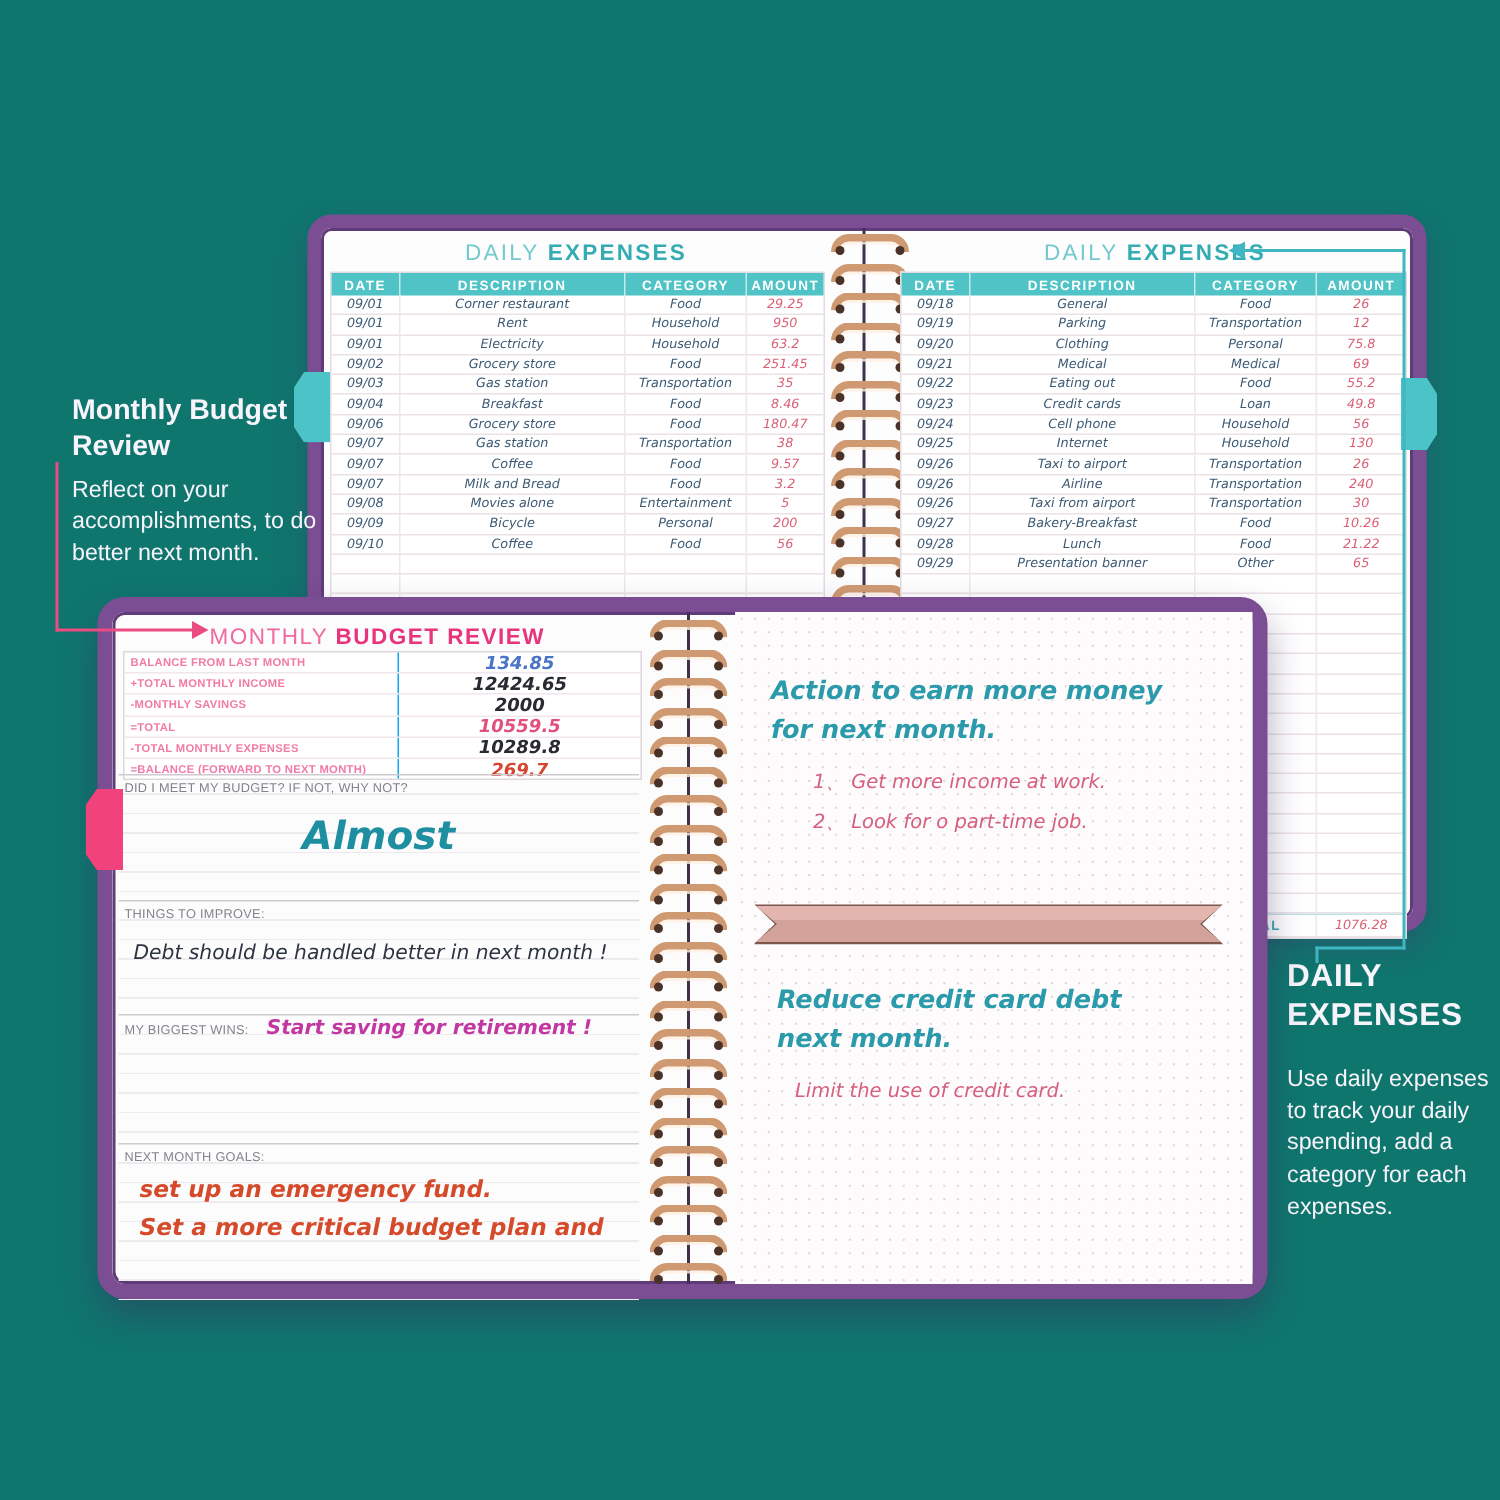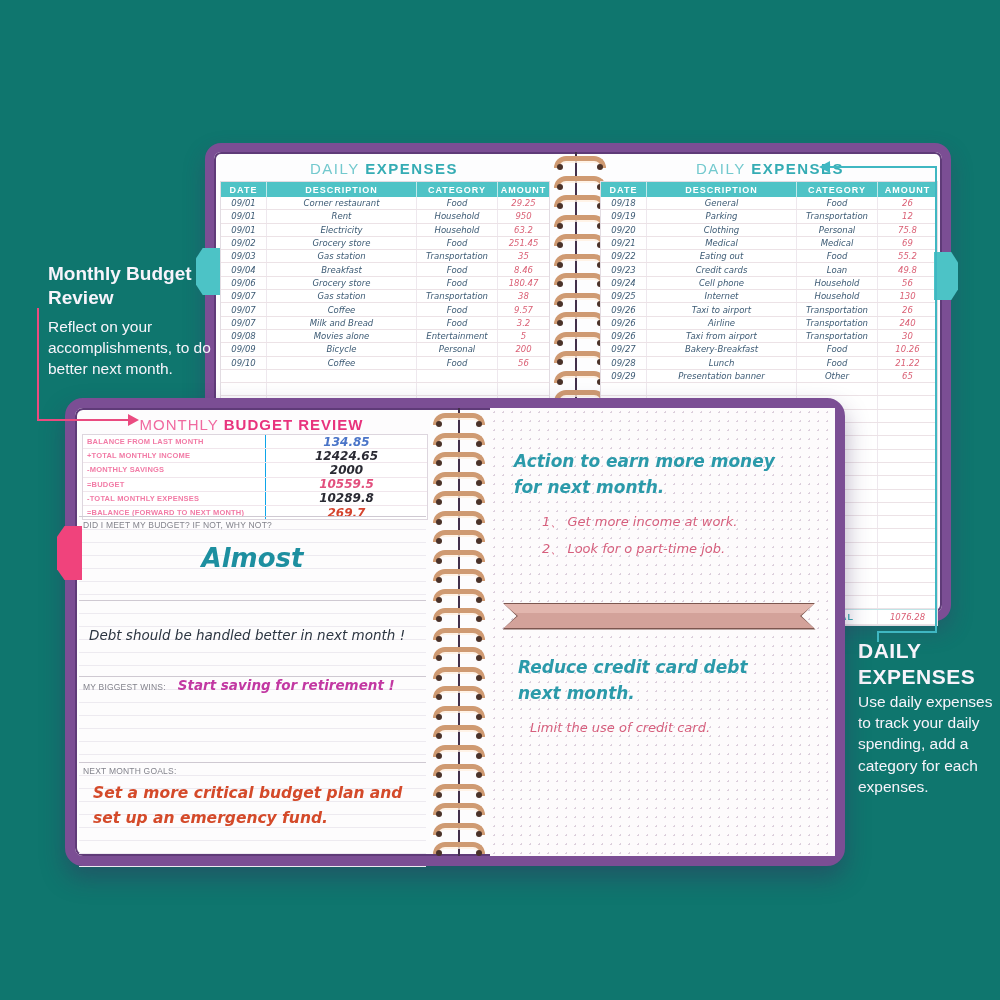--- a/index.html
+++ b/index.html
@@ -125,21 +125,21 @@
   .teal-line-h2{left:877px;top:631px;width:60px;height:2px;background:#3fb7c2;z-index:3;}
   .teal-stub{left:877px;top:631px;width:2px;height:11px;background:#3fb7c2;z-index:3;}
 
   
   .ann{color:#f7f4fb;z-index:2;}
   .ann-left{left:48px;top:262px;width:168px;}
   .ann-title{font-size:19px;font-weight:bold;line-height:1.25;}
   .ann-body{font-size:15.5px;line-height:1.38;margin-top:6px;}
   .ann-right{left:858px;top:638px;width:140px;}
   .ann-title-big{font-size:21px;font-weight:bold;line-height:1.25;letter-spacing:.5px;}
-  .ann-right .ann-body{margin-top:0;}
+  .ann-right .ann-body{margin-top:18px;}
 </style>
 </head>
 <body>
 
 <div class="stage">
 
   <div class="back-spread">
 
     <div class="bs-page bs-left">
       <div class="bs-title">
@@ -634,21 +634,21 @@
               <div class="s-label">+TOTAL MONTHLY INCOME</div>
               <div class="s-value hw v-black">12424.65</div>
             </div>
 
             <div class="s-row">
               <div class="s-label">-MONTHLY SAVINGS</div>
               <div class="s-value hw v-black">2000</div>
             </div>
 
             <div class="s-row">
-              <div class="s-label">=BUDGET</div>
+              <div class="s-label">=TOTAL</div>
               <div class="s-value hw v-pink">10559.5</div>
             </div>
 
             <div class="s-row">
               <div class="s-label">-TOTAL MONTHLY EXPENSES</div>
               <div class="s-value hw v-black">10289.8</div>
             </div>
 
             <div class="s-row">
               <div class="s-label">=BALANCE (FORWARD TO NEXT MONTH)</div>
@@ -656,35 +656,36 @@
             </div>
           </div>
       </div>
 
       <div class="section sec-q">
         <div class="sec-label">DID I MEET MY BUDGET? IF NOT, WHY NOT?</div>
         <div class="answer-almost hw">Almost</div>
       </div>
 
       <div class="section sec-improve">
+        <div class="sec-label">THINGS TO IMPROVE:</div>
         <div class="answer-improve hw">Debt should be handled better in next month !</div>
       </div>
 
       <div class="section sec-wins">
         <div class="wins-line">
           <div class="sec-label">MY BIGGEST WINS:</div>
           <div class="answer-wins hw">Start saving for retirement !</div>
         </div>
       </div>
 
       <div class="section sec-goals">
         <div class="sec-label">NEXT MONTH GOALS:</div>
         <div class="answer-goals hw">
+          <div>set up an emergency fund.</div>
           <div>Set a more critical budget plan and</div>
-          <div>set up an emergency fund.</div>
         </div>
       </div>
     </div>
 
     <div class="fs-page fs-spine">
       <div class="spine-line"></div>
       <div>
           <div class="coil"></div>
           <div class="coil"></div>
           <div class="coil"></div>

